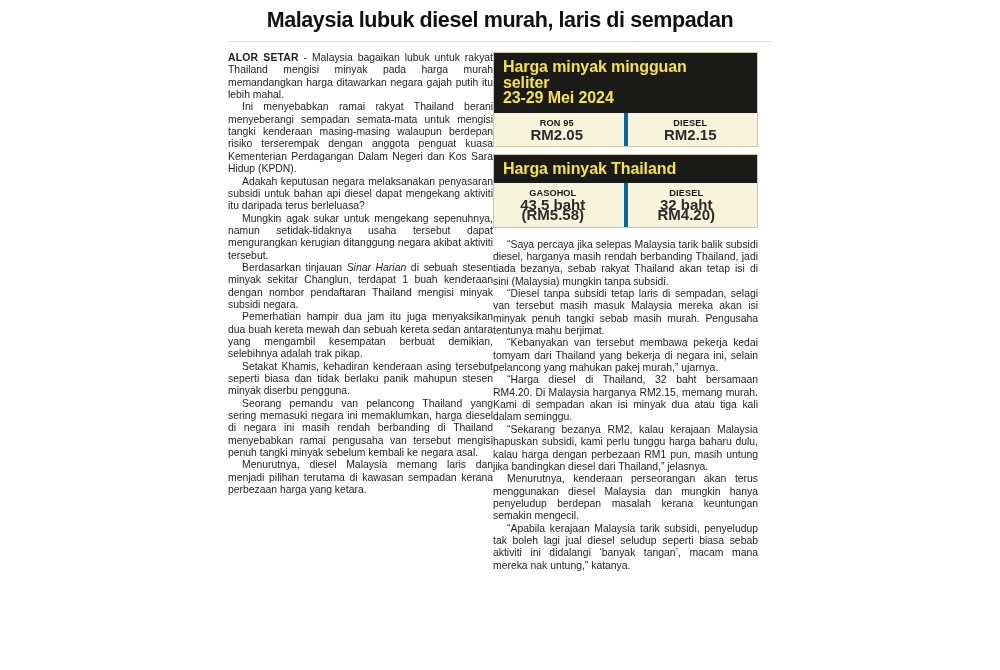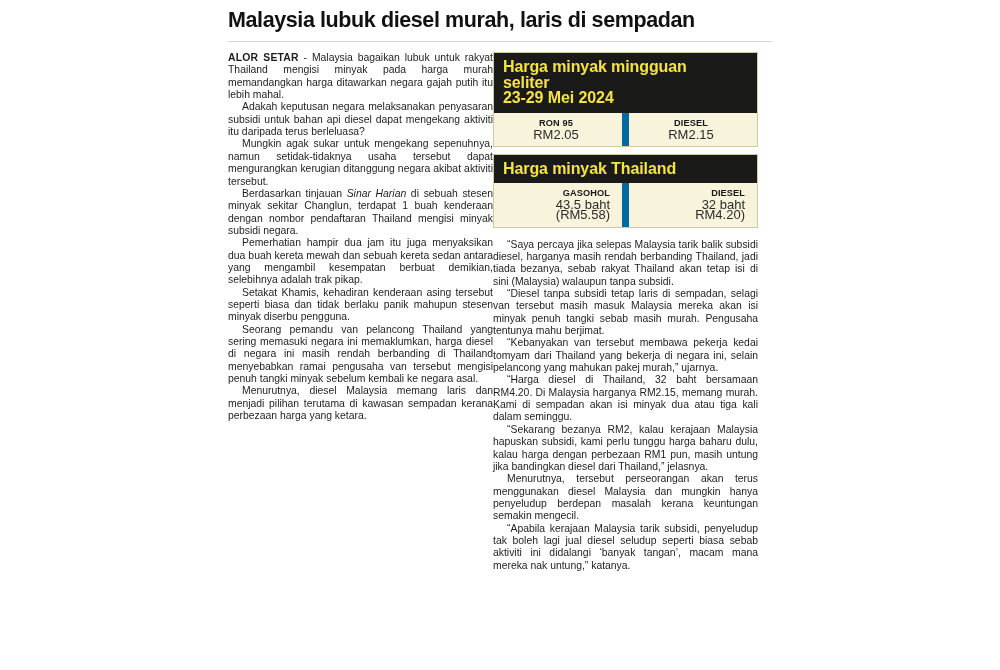--- a/index.html
+++ b/index.html
@@ -24,21 +24,21 @@
     position: absolute;
     left: 228px;
     top: 8px;
     width: 544px;
   }
   .headline {
     font-family: "Liberation Sans", sans-serif;
     font-size: 21.5px;
     font-weight: bold;
     letter-spacing: -0.4px;
-    text-align: left;
+    text-align: center;
     color: #111111;
     line-height: 1.12;
     margin: 0;
     padding: 0 0 9px 0;
     white-space: nowrap;
   }
   .headline-rule {
     height: 1px;
     background: #d8d8d8;
     margin: 0 0 10px 0;
@@ -92,60 +92,61 @@
     display: block;
   }
   .price-row {
     display: flex;
     background: #f8f4dc;
   }
   .price-cell {
     flex: 1 1 0;
     padding: 5px 4px 6px 0;
     text-align: center;
-    border-right: 7px solid #0369a1;
+    border-right: 4px solid #0369a1;
     box-sizing: border-box;
   }
   .price-cell:last-child {
     border-right: none;
   }
   .price-name {
     font-size: 9.2px;
     font-weight: bold;
     letter-spacing: 0.1px;
     color: #161616;
     line-height: 11px;
   }
   .price-val {
-    font-size: 13px;
+    font-size: 15px;
     color: #2b2b2b;
     line-height: 11px;
+    font-weight: bold;
   }
   .price-val.sub {
     line-height: 10.6px;
   }
   .infobox.thai .price-cell {
     padding: 5px 12px 6px 0;
-    text-align: right;
   }
   .spacer-after-boxes { height: 4px; }
 </style>
 </head>
 <body>
 
 <div class="page">
   <div class="article">
 
     <h1 class="headline">Malaysia lubuk diesel murah, laris di sempadan</h1>
     <div class="headline-rule"></div>
 
     <div class="columns">
 
       <div class="col">
         <p><span class="lead">ALOR SETAR</span><span> - Malaysia bagaikan lubuk untuk rakyat Thailand mengisi minyak pada harga murah memandangkan harga ditawarkan negara gajah putih itu lebih mahal.</span></p>
+        <p class="indent">Ini menyebabkan ramai rakyat Thailand berani menyeberangi sempadan semata-mata untuk mengisi tangki kenderaan masing-masing walaupun berdepan risiko terserempak dengan anggota penguat kuasa Kementerian Perdagangan Dalam Negeri dan Kos Sara Hidup (KPDN).</p>
         <p class="indent">Adakah keputusan negara melaksanakan penyasaran subsidi untuk bahan api diesel dapat mengekang aktiviti itu daripada terus berleluasa?</p>
         <p class="indent">Mungkin agak sukar untuk mengekang sepenuhnya, namun setidak-tidaknya usaha tersebut dapat mengurangkan kerugian ditanggung negara akibat aktiviti tersebut.</p>
         <p class="indent"><span>Berdasarkan tinjauan </span><em>Sinar Harian</em><span> di sebuah stesen minyak sekitar Changlun, terdapat 1 buah kenderaan dengan nombor pendaftaran Thailand mengisi minyak subsidi negara.</span></p>
         <p class="indent">Pemerhatian hampir dua jam itu juga menyaksikan dua buah kereta mewah dan sebuah kereta sedan antara yang mengambil kesempatan berbuat demikian, selebihnya adalah trak pikap.</p>
         <p class="indent">Setakat Khamis, kehadiran kenderaan asing tersebut seperti biasa dan tidak berlaku panik mahupun stesen minyak diserbu pengguna.</p>
         <p class="indent">Seorang pemandu van pelancong Thailand yang sering memasuki negara ini memaklumkan, harga diesel di negara ini masih rendah berbanding di Thailand menyebabkan ramai pengusaha van tersebut mengisi penuh tangki minyak sebelum kembali ke negara asal.</p>
         <p class="indent">Menurutnya, diesel Malaysia memang laris dan menjadi pilihan terutama di kawasan sempadan kerana perbezaan harga yang ketara.</p>
       </div>
 
       <div class="col">
@@ -180,24 +181,24 @@
             <div class="price-cell">
               <div class="price-name">DIESEL</div>
               <div class="price-val">32 baht</div>
               <div class="price-val sub">RM4.20)</div>
             </div>
           </div>
         </div>
 
         <div class="spacer-after-boxes"></div>
 
-        <p class="indent">“Saya percaya jika selepas Malaysia tarik balik subsidi diesel, harganya masih rendah berbanding Thailand, jadi tiada bezanya, sebab rakyat Thailand akan tetap isi di sini (Malaysia) walaupun tanpa subsidi.</p>
+        <p class="indent">“Saya percaya jika selepas Malaysia tarik balik subsidi diesel, harganya masih rendah berbanding Thailand, jadi tiada bezanya, sebab rakyat Thailand akan tetap isi di sini (Malaysia) mungkin tanpa subsidi.</p>
         <p class="indent">“Diesel tanpa subsidi tetap laris di sempadan, selagi van tersebut masih masuk Malaysia mereka akan isi minyak penuh tangki sebab masih murah. Pengusaha tentunya mahu berjimat.</p>
         <p class="indent">“Kebanyakan van tersebut membawa pekerja kedai tomyam dari Thailand yang bekerja di negara ini, selain pelancong yang mahukan pakej murah,” ujarnya.</p>
         <p class="indent">“Harga diesel di Thailand, 32 baht bersamaan RM4.20. Di Malaysia harganya RM2.15, memang murah. Kami di sempadan akan isi minyak dua atau tiga kali dalam seminggu.</p>
         <p class="indent">“Sekarang bezanya RM2, kalau kerajaan Malaysia hapuskan subsidi, kami perlu tunggu harga baharu dulu, kalau harga dengan perbezaan RM1 pun, masih untung jika bandingkan diesel dari Thailand,” jelasnya.</p>
-        <p class="indent">Menurutnya, tersebut perseorangan akan terus menggunakan diesel Malaysia dan mungkin hanya penyeludup berdepan masalah kerana keuntungan semakin mengecil.</p>
+        <p class="indent">Menurutnya, kenderaan perseorangan akan terus menggunakan diesel Malaysia dan mungkin hanya penyeludup berdepan masalah kerana keuntungan semakin mengecil.</p>
         <p class="indent">“Apabila kerajaan Malaysia tarik subsidi, penyeludup tak boleh lagi jual diesel seludup seperti biasa sebab aktiviti ini didalangi ‘banyak tangan’, macam mana mereka nak untung,” katanya.</p>
       </div>
 
     </div>
   </div>
 </div>
 
 </body></html>

